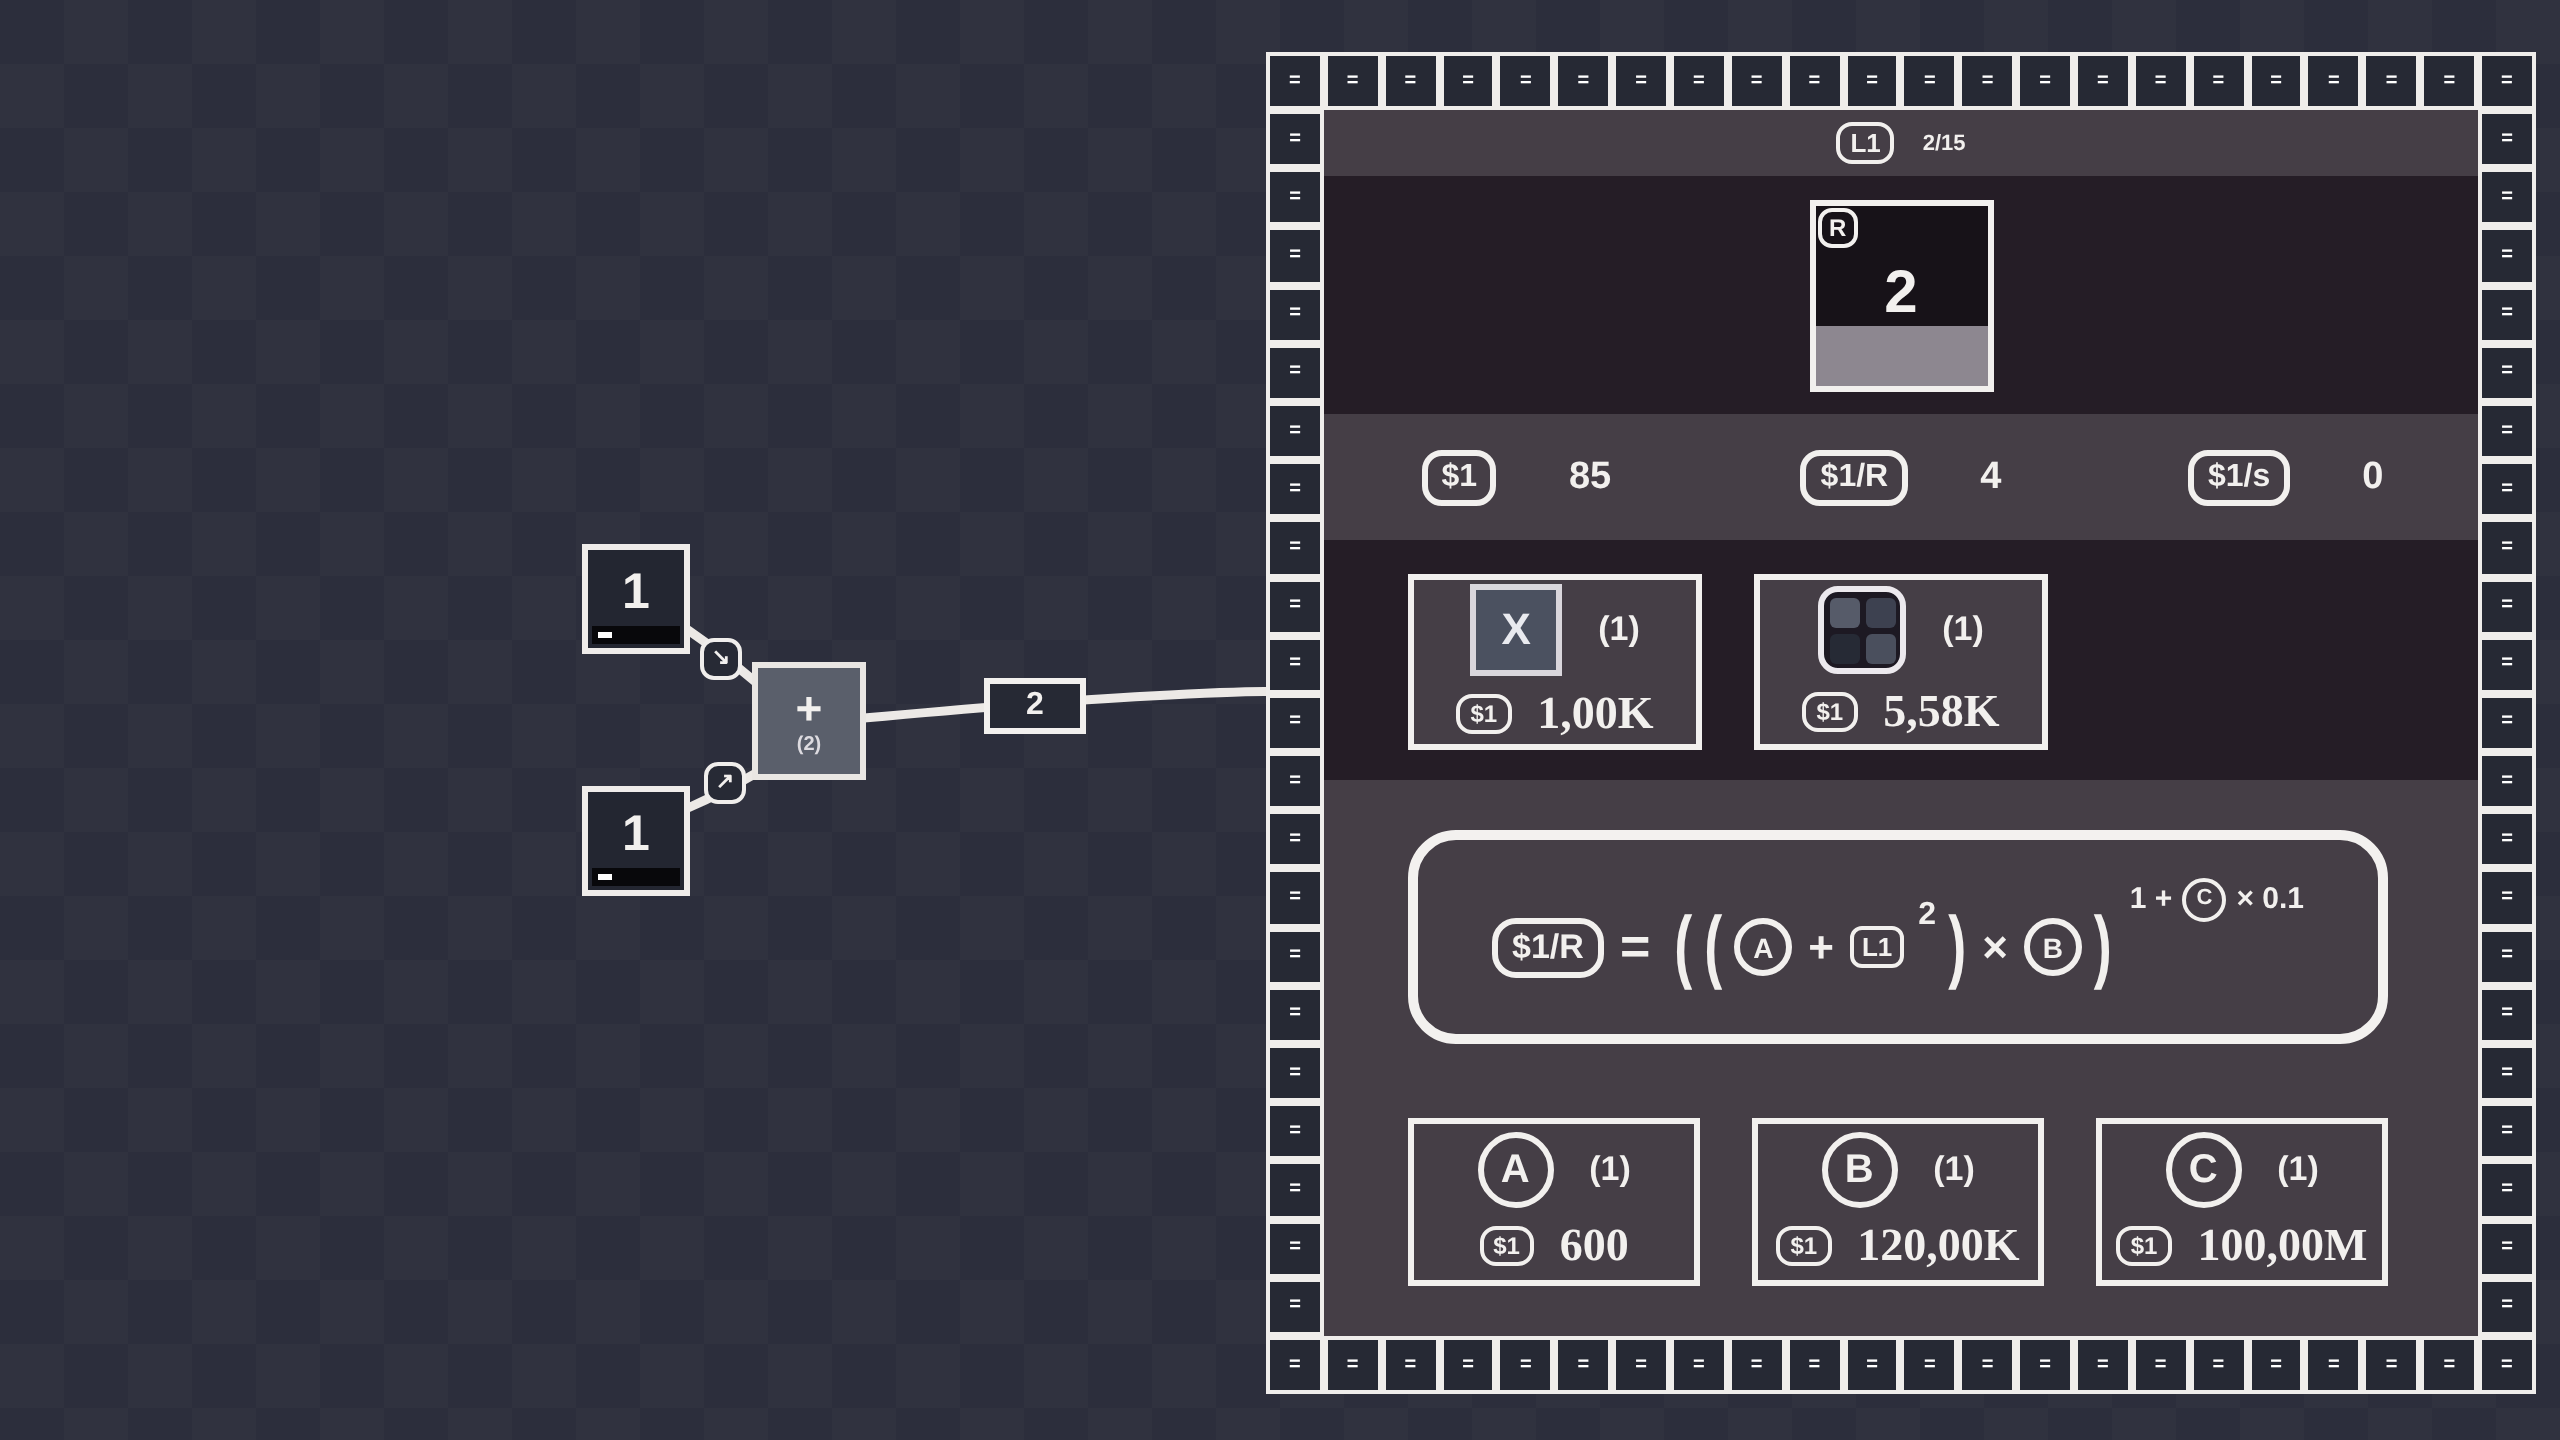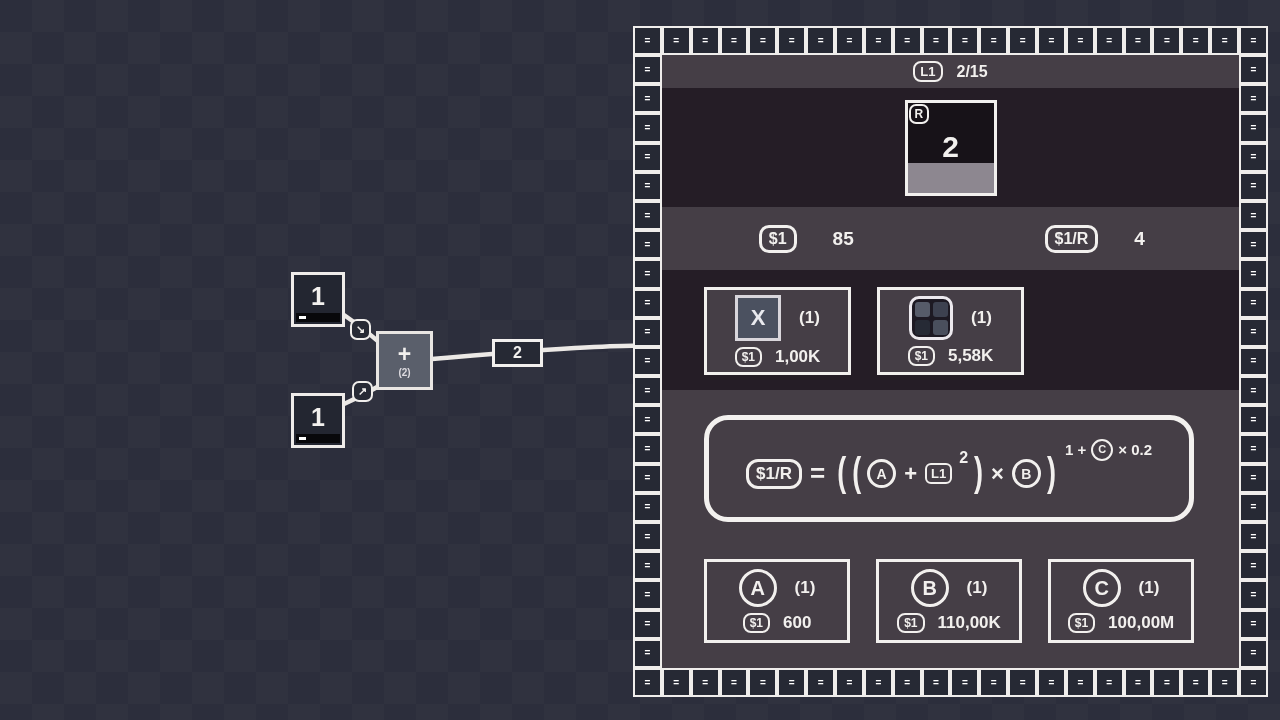--- a/index.html
+++ b/index.html
@@ -69,21 +69,21 @@
 
   .panel-header{
     height:33px; flex:0 0 33px; background:#453e46;
     display:flex; align-items:center; justify-content:center; gap:14px;
     transform:none;
   }
   .badge-outline{
     border:2.5px solid #f2f0ee; border-radius:8px; padding:0px 5px;
     font-size:13px; line-height:17px; display:inline-block;
   }
-  .panel-header .progress-text{ font-size:16px; }
+  .panel-header .progress-text{ font-size:11px; }
 
   .card-section{ height:119px; flex:0 0 119px; background:#251d26; position:relative; }
   .resource-card{
     position:absolute; left:50%; top:12px; transform:translateX(-50%);
     width:92px; height:96px; background:#171218; border:3.5px solid #f2f0ee;
   }
   .resource-card .corner-badge{
     position:absolute; left:1px; top:1px; border:2.5px solid #f2f0ee; border-radius:7px;
     background:#171218; padding:0 4px; font-size:12px; line-height:16px;
   }
@@ -103,21 +103,21 @@
   .upgrade-section{ height:120px; flex:0 0 120px; background:#251d26; display:flex; gap:26px; padding:17px 0 0 42px; }
   .panel-btn{
     width:147px; height:88px; background:#453e46; border:3.5px solid #f2f0ee;
     display:flex; flex-direction:column; align-items:center; justify-content:center; gap:6px;
     cursor:pointer;
   }
   .btn-top{ display:flex; align-items:center; justify-content:center; gap:18px; }
   .btn-bottom{ display:flex; align-items:center; justify-content:center; gap:13px; }
   .btn-count{ font-size:17px; }
   .cost-badge{ border:2.5px solid #f2f0ee; border-radius:8px; padding:0 5px; font-size:12px; line-height:16px; }
-  .btn-cost{ font-size:17px; }
+  .btn-cost{ font-size:23px;font-family:Liberation Serif, serif; }
   .x-tile{
     width:46px; height:46px; background:#4b5160; border:3px solid #d9d6dc;
     display:flex; align-items:center; justify-content:center; font-size:22px; color:#e9eaef;
   }
   .grid-tile{
     width:44px; height:44px; background:#1d1923; border:3px solid #ece9ee; border-radius:10px;
     display:grid; grid-template-columns:15px 15px; grid-template-rows:15px 15px; gap:3px;
     align-content:center; justify-content:center;
   }
   .grid-tile span{ border-radius:3px; display:block; }
@@ -299,20 +299,24 @@
     </div>
 
     <div class="stats-row">
       <div class="stat-group">
         <span class="stat-badge">$1</span>
         <span class="stat-value">85</span>
       </div>
       <div class="stat-group">
         <span class="stat-badge">$1/R</span>
         <span class="stat-value">4</span>
+      </div>
+      <div class="stat-group">
+        <span class="stat-badge">$1/s</span>
+        <span class="stat-value">0</span>
       </div>
     </div>
 
     <div class="upgrade-section">
       <div class="panel-btn">
         <div class="btn-top">
           <span class="x-tile">X</span>
           <span class="btn-count">(1)</span>
         </div>
         <div class="btn-bottom">
@@ -348,21 +352,21 @@
         <span class="f-op">+</span>
         <span class="f-lvl">L1</span>
         <span class="f-sup">2</span>
         <span class="f-paren">)</span>
         <span class="f-op">×</span>
         <span class="f-circle">B</span>
         <span class="f-paren">)</span>
         <span class="f-exponent">
           <span>1 +</span>
           <span class="f-exp-circle">C</span>
-          <span>× 0.2</span>
+          <span>× 0.1</span>
         </span>
       </div>
 
       <div class="buy-row">
         <div class="panel-btn buy-btn">
           <div class="btn-top">
             <span class="buy-circle">A</span>
             <span class="btn-count">(1)</span>
           </div>
           <div class="btn-bottom">
@@ -370,21 +374,21 @@
             <span class="btn-cost">600</span>
           </div>
         </div>
         <div class="panel-btn buy-btn">
           <div class="btn-top">
             <span class="buy-circle">B</span>
             <span class="btn-count">(1)</span>
           </div>
           <div class="btn-bottom">
             <span class="cost-badge">$1</span>
-            <span class="btn-cost">110,00K</span>
+            <span class="btn-cost">120,00K</span>
           </div>
         </div>
         <div class="panel-btn buy-btn">
           <div class="btn-top">
             <span class="buy-circle">C</span>
             <span class="btn-count">(1)</span>
           </div>
           <div class="btn-bottom">
             <span class="cost-badge">$1</span>
             <span class="btn-cost">100,00M</span>

